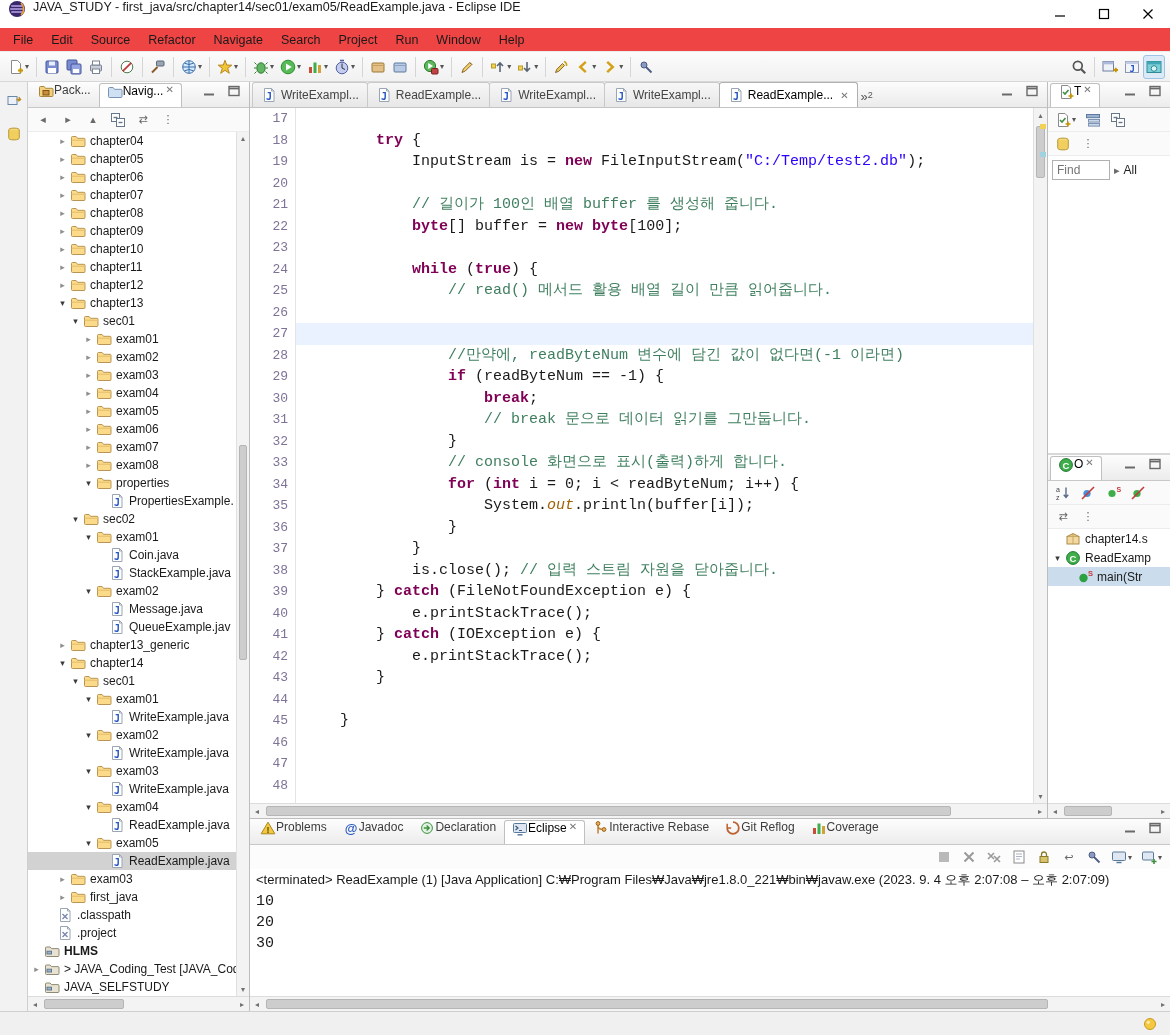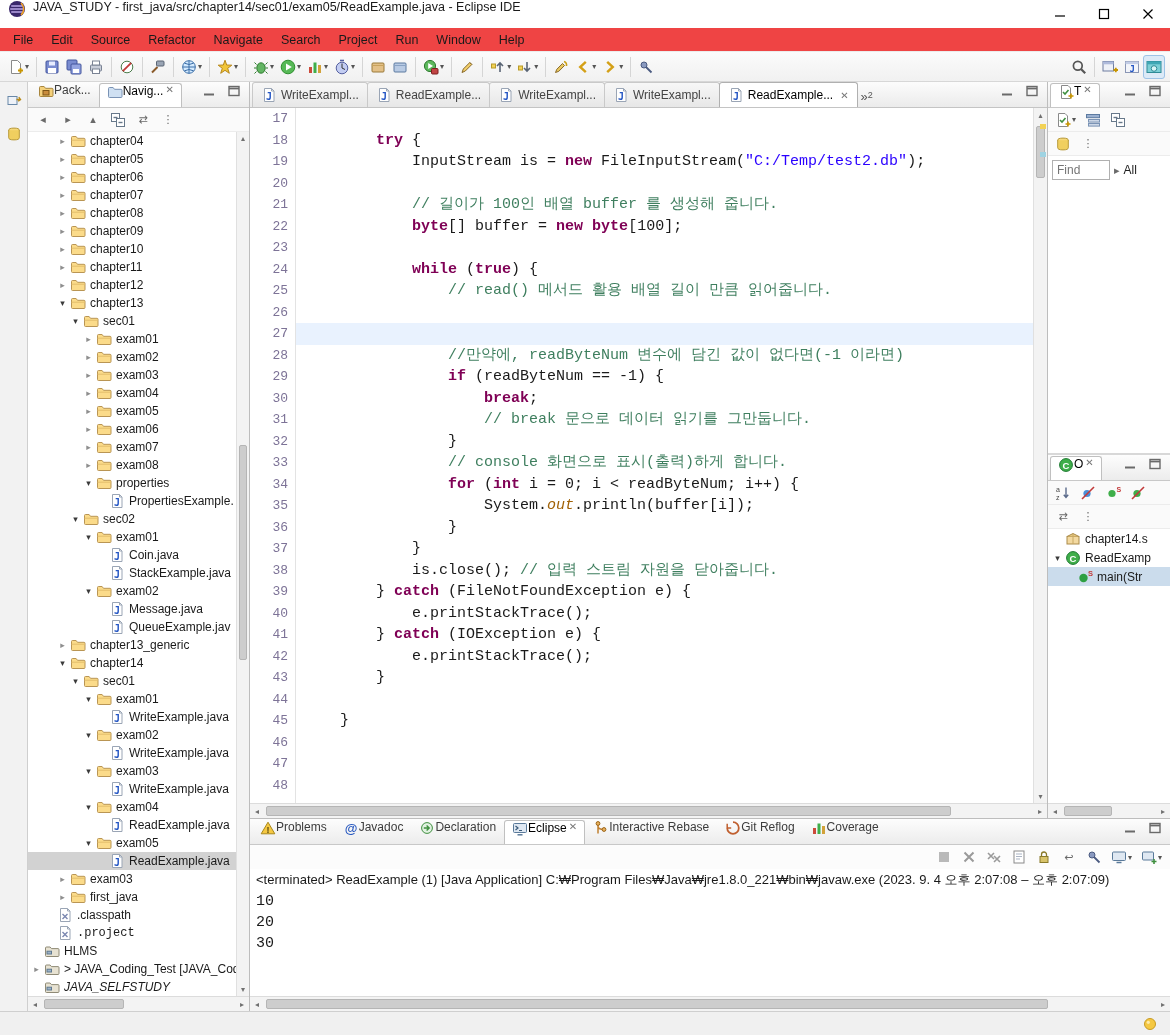--- a/index.html
+++ b/index.html
@@ -920,52 +920,52 @@
           <span class="chev"></span>
           <span class="icn ticon">
             <svg width="16" height="16" viewBox="0 0 16 16">
               <path d="M3.5 1.5 h7 l2.5 2.5 v10.5 h-9.5z" fill="#fff" stroke="#9aa5b5"></path>
               <path d="M10.5 1.5 v2.5 h2.5" fill="none" stroke="#9aa5b5"></path>
               <path d="M5.5 7 l5 5 M10.5 7 l-5 5" stroke="#7a87b0" stroke-width="1.4"></path>
             </svg>
           </span>
           <span class="tlabel">.classpath</span>
         </div>
-        <div class="trow" style="padding-left: 15px; font-family: Liberation Mono, monospace;">
+        <div class="trow" style="padding-left: 15px;">
           <span class="chev"></span>
           <span class="icn ticon">
             <svg width="16" height="16" viewBox="0 0 16 16">
               <path d="M3.5 1.5 h7 l2.5 2.5 v10.5 h-9.5z" fill="#fff" stroke="#9aa5b5"></path>
               <path d="M10.5 1.5 v2.5 h2.5" fill="none" stroke="#9aa5b5"></path>
               <path d="M5.5 7 l5 5 M10.5 7 l-5 5" stroke="#7a87b0" stroke-width="1.4"></path>
             </svg>
           </span>
           <span class="tlabel">.project</span>
         </div>
-        <div class="trow" style="padding-left: 2px;">
+        <div class="trow" style="padding-left: 2px; font-weight: bold;">
           <span class="chev"></span>
           <span class="icn ticon">
             <svg width="16" height="16" viewBox="0 0 16 16">
               <path d="M1.5 5 q0-1 1-1 h3.6 l1.4 1.6 h6.5 q1 0 1 1 v5.9 q0 1-1 1 h-11.5 q-1 0-1-1z" fill="#e7e2d2" stroke="#8f8a76"></path>
               <rect x="3" y="8.2" width="4.5" height="2.8" fill="#9db3c8" stroke="#5f7890"></rect>
             </svg>
           </span>
           <span class="tlabel">HLMS</span>
         </div>
         <div class="trow" style="padding-left: 2px;">
           <span class="chev">▸</span>
           <span class="icn ticon">
             <svg width="16" height="16" viewBox="0 0 16 16">
               <path d="M1.5 5 q0-1 1-1 h3.6 l1.4 1.6 h6.5 q1 0 1 1 v5.9 q0 1-1 1 h-11.5 q-1 0-1-1z" fill="#e7e2d2" stroke="#8f8a76"></path>
               <rect x="3" y="8.2" width="4.5" height="2.8" fill="#9db3c8" stroke="#5f7890"></rect>
             </svg>
           </span>
           <span class="tlabel">&gt; JAVA_Coding_Test [JAVA_Codir</span>
         </div>
-        <div class="trow" style="padding-left: 2px; font-style: italic;">
+        <div class="trow" style="padding-left: 2px;">
           <span class="chev"></span>
           <span class="icn ticon">
             <svg width="16" height="16" viewBox="0 0 16 16">
               <path d="M1.5 5 q0-1 1-1 h3.6 l1.4 1.6 h6.5 q1 0 1 1 v5.9 q0 1-1 1 h-11.5 q-1 0-1-1z" fill="#e7e2d2" stroke="#8f8a76"></path>
               <rect x="3" y="8.2" width="4.5" height="2.8" fill="#9db3c8" stroke="#5f7890"></rect>
             </svg>
           </span>
           <span class="tlabel">JAVA_SELFSTUDY</span>
         </div>
         <div class="vsb">

